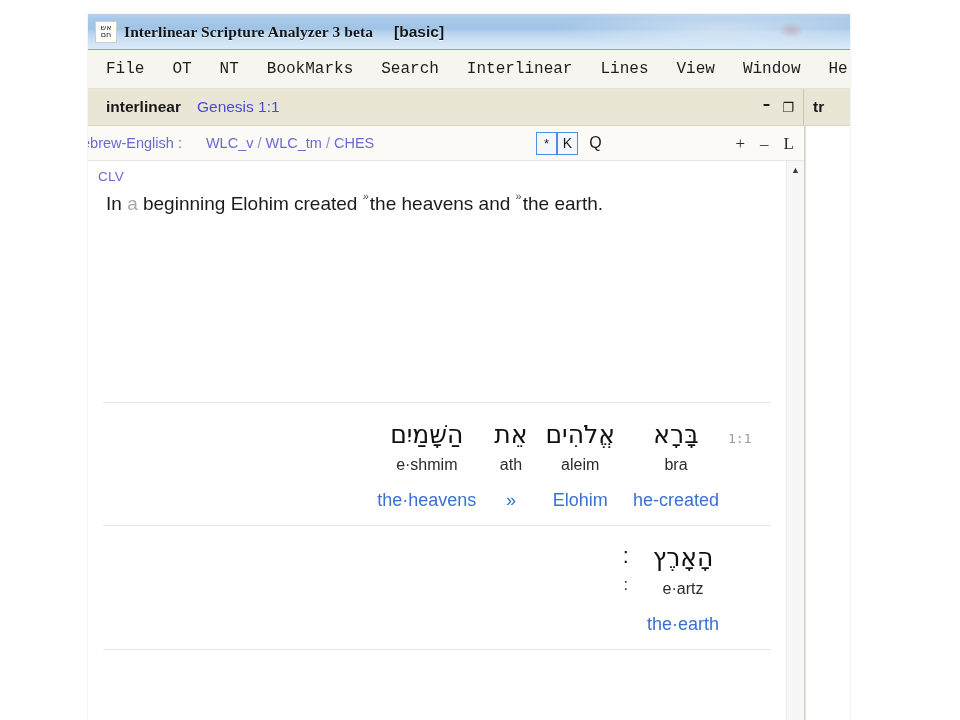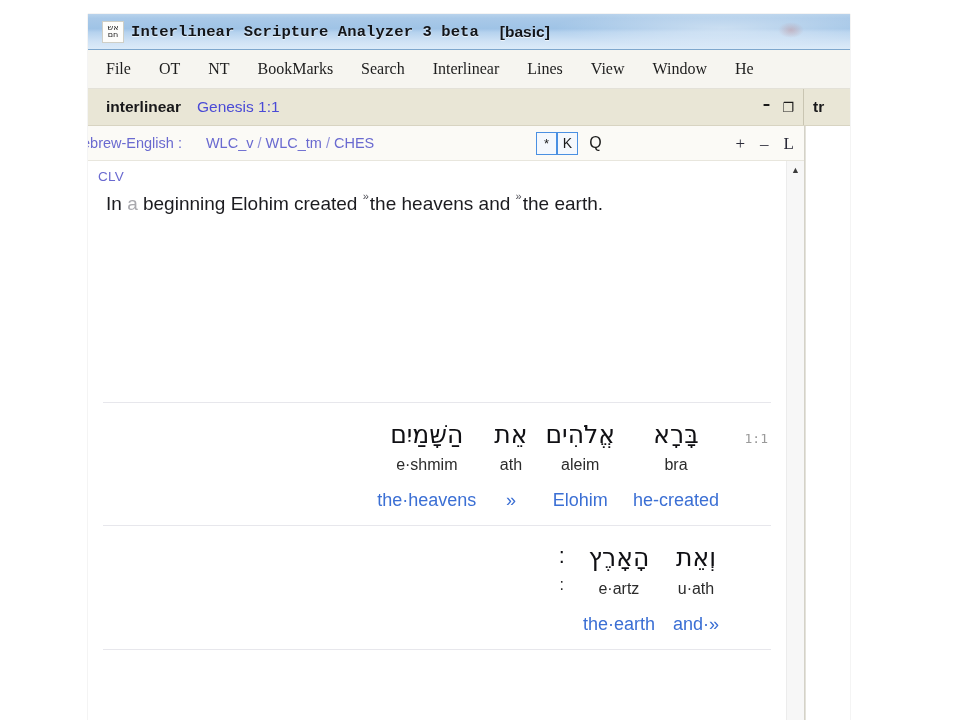--- a/index.html
+++ b/index.html
@@ -42,21 +42,21 @@
       linear-gradient(to bottom,
         #b9d3ec 0%,
         #a9c9e8 12%,
         #9fc3e6 42%,
         #b5d2ee 52%,
         #cfe2f5 78%,
         #dcebf9 100%);
     border-bottom: 1px solid #7ea7cd;
     display: flex;
     align-items: center;
-    padding-left: 14px;
+    padding-left: 7px;
   }
   #titlebar::after {
     content: "";
     position: absolute;
     left: 58%;
     top: 0;
     width: 42%;
     height: 100%;
     background: radial-gradient(ellipse at 60% 40%, rgba(255,255,255,0.45), rgba(255,255,255,0) 62%);
     pointer-events: none;
@@ -81,21 +81,21 @@
     flex-direction: column;
     align-items: center;
     justify-content: center;
     line-height: 0.82;
     font-family: "DejaVu Sans", sans-serif;
     font-size: 8px;
     color: #1a1a1a;
     flex: none;
   }
   #win-title {
-    font-family: Liberation Mono, monospace;
+    font-family: Liberation Serif, serif;
     font-size: 15.5px;
     font-weight: bold;
     color: #12151a;
     letter-spacing: 0.1px;
     white-space: nowrap;
     text-shadow: 0 1px 1px rgba(255,255,255,0.75);
   }
   #win-mode {
     font-family: "Liberation Sans", sans-serif;
     font-size: 15.5px;
@@ -109,21 +109,21 @@
   #menubar {
     height: 38px;
     background: #f6f5f0;
     border-bottom: 1px solid #e3e1d8;
     display: flex;
     align-items: center;
     padding-left: 18px;
     overflow: hidden;
   }
   .menu-item {
-    font-family: Liberation Serif, serif;
+    font-family: Liberation Mono, monospace;
     font-size: 16px;
     color: #1d1d1d;
     margin-right: 28px;
     white-space: nowrap;
     cursor: default;
   }
   .menu-item:last-child { margin-right: 0; }
 
   
   #tabrow {
@@ -339,21 +339,21 @@
   }
   .ilrow.row1 { padding-right: 18px; }
   .ilrow.row2 { padding-right: 18px; }
   .verseref {
     direction: ltr;
     font-size: 13px;
     color: #9a9a9a;
     font-family: "DejaVu Sans Mono", monospace;
     padding-top: 12px;
     width: 40px;
-    text-align: right;
+    text-align: left;
     flex: none;
   }
   .refspacer { width: 40px; flex: none; }
   .word {
     direction: rtl;
     text-align: center;
     padding: 0 9px;
     flex: none;
   }
   .heb {
@@ -488,25 +488,20 @@
                 <div class="translit">e·shmim</div>
                 <div class="gloss">the·heavens</div>
               </div>
             </div>
 
             <div class="rule"></div>
 
             <div class="ilrow row2">
               <div class="refspacer"></div>
 
-              <div class="word">
-                <div class="heb">וְאֵת</div>
-                <div class="translit">u·ath</div>
-                <div class="gloss">and·»</div>
-              </div>
 
               <div class="word">
                 <div class="heb">הָאָרֶץ</div>
                 <div class="translit">e·artz</div>
                 <div class="gloss">the·earth</div>
               </div>
 
               <div class="word punct">
                 <div class="heb">׃</div>
                 <div class="translit">:</div>

